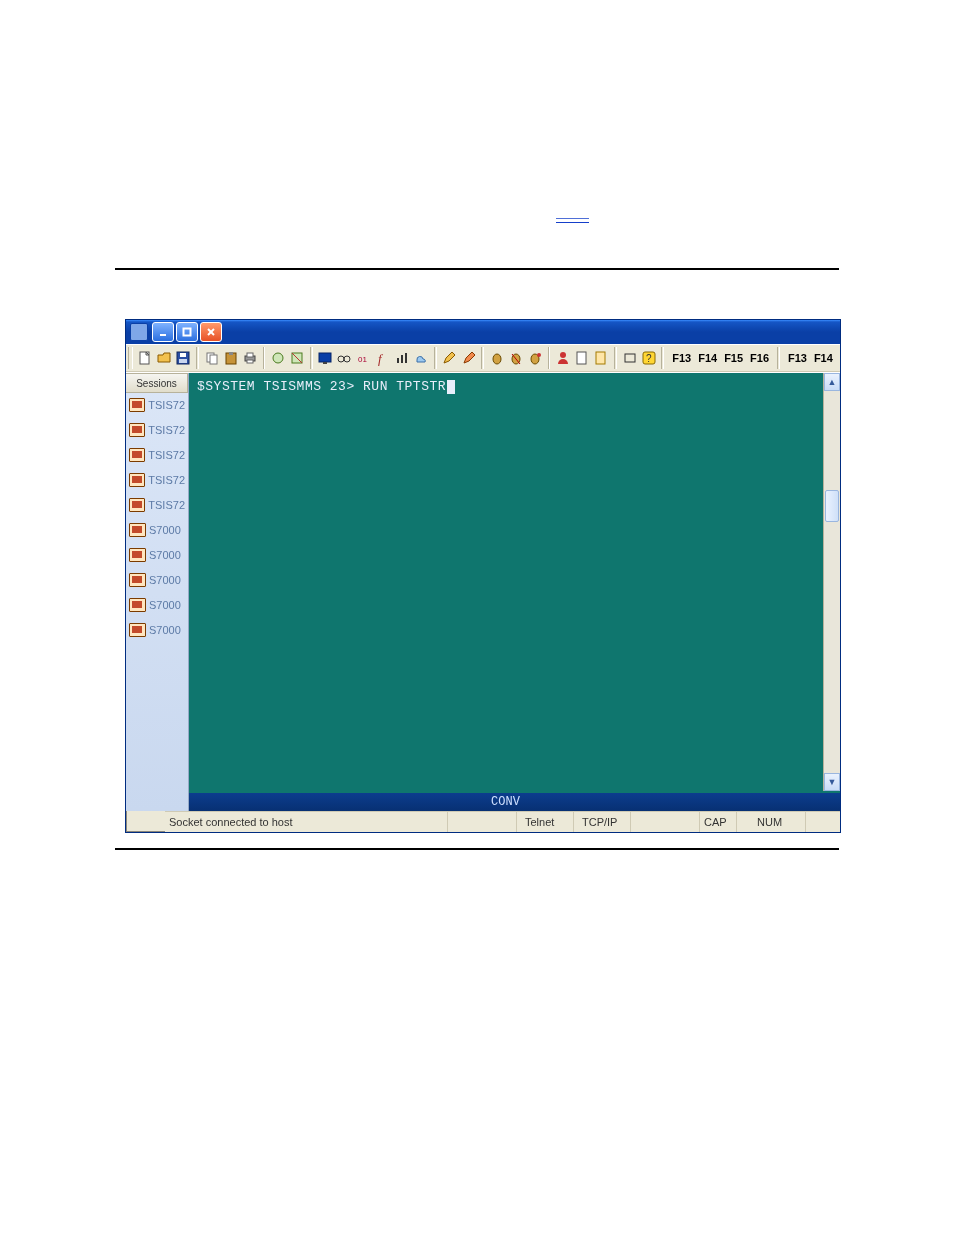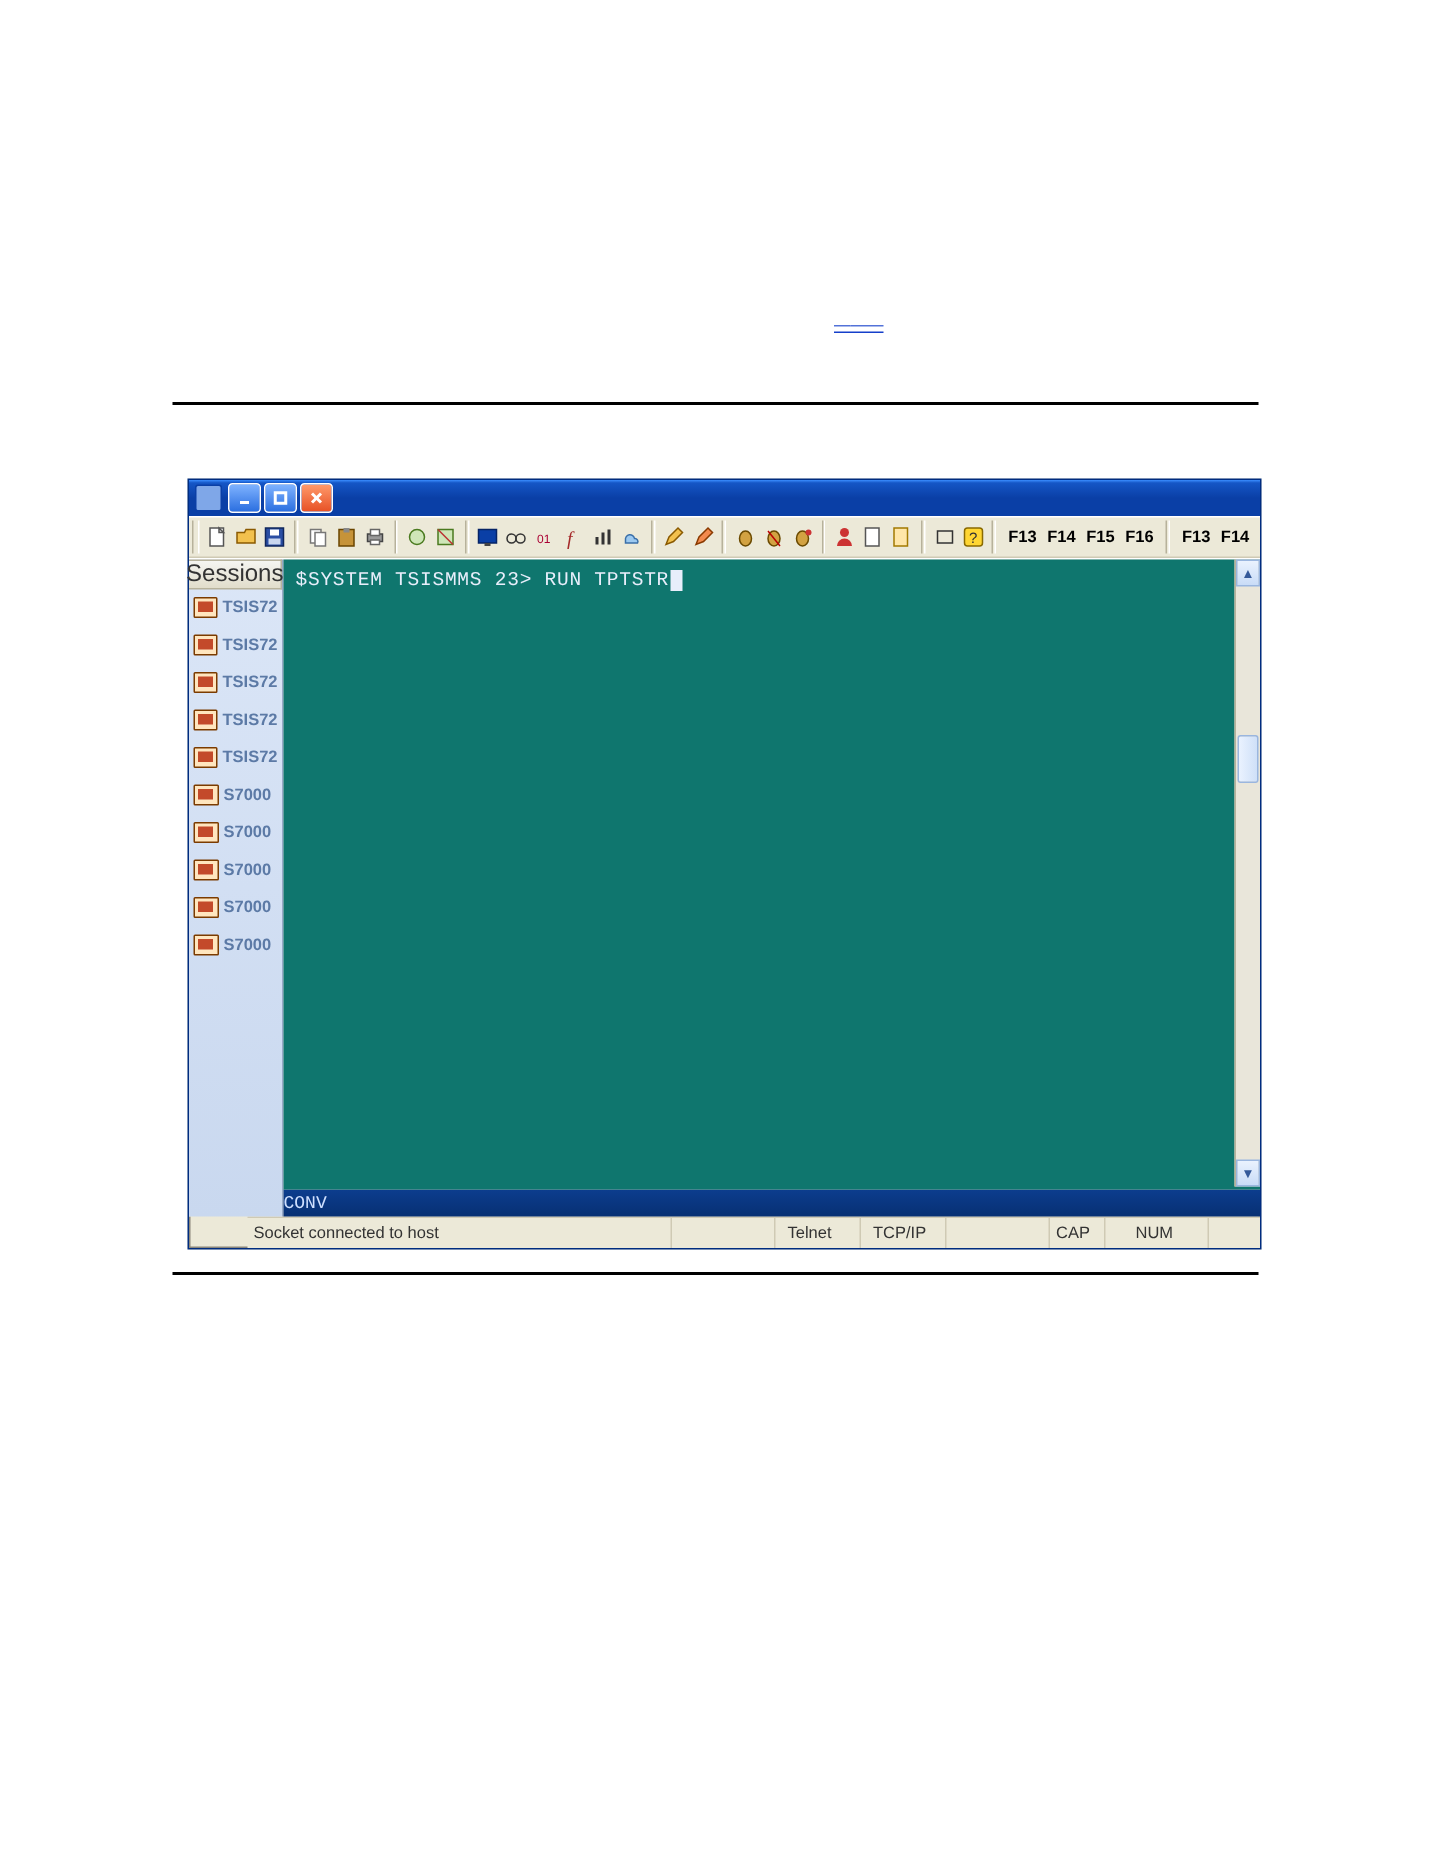--- a/index.html
+++ b/index.html
@@ -28,38 +28,38 @@
   .tb-sep{width:1px;height:22px;border-left:1px solid #b7b29b;border-right:1px solid #fff;margin:0 3px;}
   .tb-grip{width:4px;height:22px;border-left:1px solid #b7b29b;border-right:1px solid #fff;margin-right:2px;}
   .tbtn{width:20px;height:20px;display:flex;align-items:center;justify-content:center;border:1px solid transparent;}
   .tbtn svg{width:16px;height:16px;}
   .fkey{font-weight:bold;font-size:11px;padding:0 2px;color:#000;cursor:default;}
   .fkey-group{display:flex;gap:3px;padding:0 3px;}
   
   .body{display:flex;height:438px;background:#ece9d8;border-top:1px solid #fff;}
   .sessions{width:62px;background:linear-gradient(to bottom,#dbe6f7,#c9d8ef);border-right:1px solid #96a9c7;}
   .sessions-head{height:18px;background:linear-gradient(to bottom,#f5f5f1,#e1ddcb);border:1px solid #b7b29b;border-left:none;
-    display:flex;align-items:center;justify-content:center;font-size:16px;color:#333;}
+    display:flex;align-items:center;justify-content:center;font-size:10px;color:#333;}
   .sess-list{}
-  .sess{height:24px;display:flex;align-items:center;padding:0 3px;gap:3px;border-bottom:1px solid transparent;cursor:default;font-weight:bold;}
+  .sess{height:24px;display:flex;align-items:center;padding:0 3px;gap:3px;border-bottom:1px solid transparent;cursor:default;}
   .sess .sico{width:15px;height:12px;background:#ffe6bf;border:1px solid #7b3b00;border-radius:1px;position:relative;}
   .sess .sico::after{content:"";position:absolute;left:2px;top:2px;width:10px;height:7px;background:#c34a2a;}
   .sess span{color:#5c7aa6;font-size:11px;}
   .termwrap{flex:1;position:relative;display:flex;flex-direction:column;}
   .terminal{flex:1;background:#0f766e;color:#e8eefb;font-family:"Courier New",monospace;font-size:13px;
     padding:6px 8px;position:relative;letter-spacing:.5px;}
   .terminal .cursor{display:inline-block;width:8px;height:14px;background:#e8eefb;vertical-align:text-bottom;margin-left:1px;}
   .vscroll{position:absolute;right:0;top:0;bottom:20px;width:16px;background:#e9e6da;border-left:1px solid #b7b29b;}
   .vscroll .arrow{height:16px;background:linear-gradient(to bottom,#eaf2fe,#c9dcf7);border:1px solid #9ab6df;
     display:flex;align-items:center;justify-content:center;color:#355a9a;font-size:9px;}
   .vscroll .track{position:absolute;top:17px;bottom:17px;left:0;right:0;}
   .vscroll .thumb{position:absolute;right:1px;left:1px;top:100px;height:30px;border:1px solid #9ab6df;border-radius:2px;
     background:linear-gradient(to right,#eaf2ff,#cfe0f8);}
   .convbar{height:18px;background:linear-gradient(to bottom,#0c3d8e,#073073);display:flex;align-items:center;color:#cfe0ff;
-    font-family:"Courier New",monospace;font-size:12px;padding-right:18px;justify-content:flex-start;}
+    font-family:"Courier New",monospace;font-size:12px;padding-right:18px;justify-content:center;}
   
   .statusbar{height:20px;background:#ece9d8;border-top:1px solid #cfcab4;display:flex;align-items:center;font-size:11px;color:#333;margin-left:39px;}
   .statusbar .sl{flex:1;padding-left:4px;}
   .statusbar .cell{border-left:1px solid #cfcab4;height:100%;display:flex;align-items:center;padding:0 8px;min-width:40px;}
   .statusbar .cell.blank{min-width:52px;}
   
   .hr{position:absolute;left:115px;width:724px;height:2px;background:#000;}
   a.fake-link{color:#153fca;text-decoration:underline;}
 </style>
 </head>

